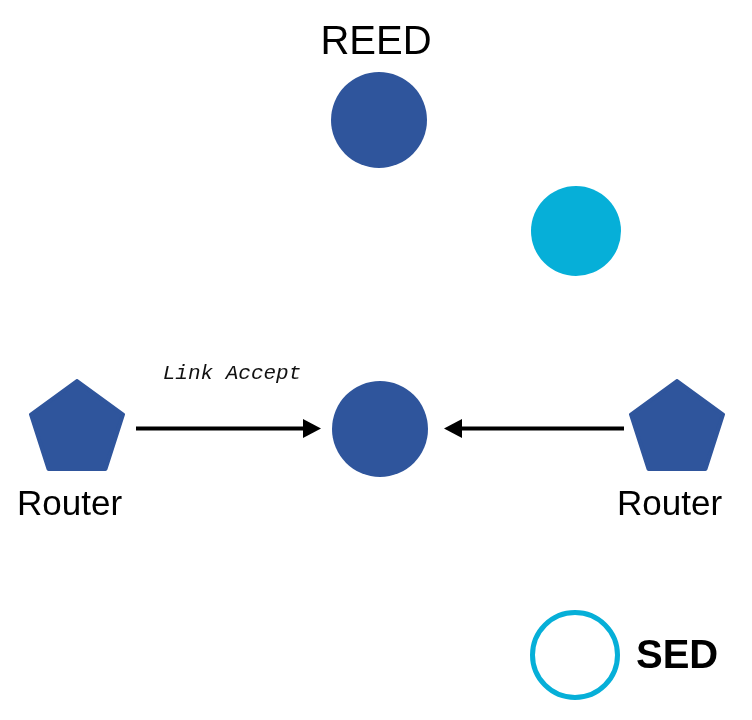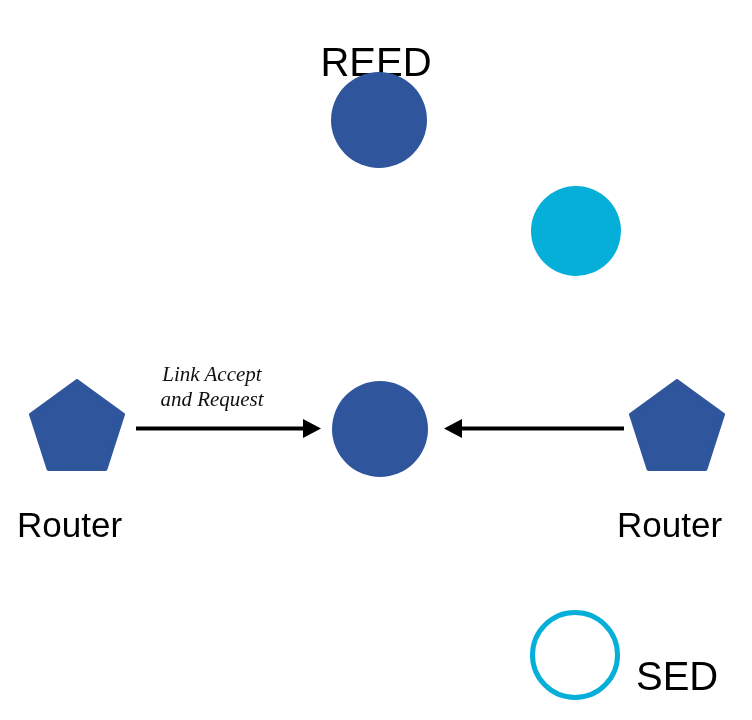--- a/index.html
+++ b/index.html
@@ -25,60 +25,60 @@
   .node-pentagon {
     position: absolute;
   }
   .node-label {
     position: absolute;
     color: #000000;
     font-family: "Liberation Sans", sans-serif;
     font-weight: 400;
     white-space: nowrap;
     line-height: 1;
-    margin-top: 22px;
   }
   .label-reed {
     left: 0;
     top: 20px;
     width: 752px;
     text-align: center;
     font-size: 40px;
   }
   .label-med {
     left: 636px;
     top: 210px;
     font-size: 40px;
   }
   .label-sed {
     left: 636px;
     top: 634px;
     font-size: 40px;
+    font-weight: bold;
   }
   .label-router-left {
     left: 17px;
     top: 485px;
     font-size: 35px;
   }
   .label-router-right {
     left: 617px;
     top: 485px;
     font-size: 35px;
   }
   .edge-label {
     position: absolute;
-    left: 120px;
+    left: 140px;
     top: 362px;
     width: 184px;
     text-align: center;
     font-style: italic;
     font-size: 21px;
     line-height: 1.18;
     color: #111111;
-    font-family: Liberation Serif, serif;
+    font-family: Liberation Mono, monospace;
   }
   .arrow-svg {
     position: absolute;
     left: 0;
     top: 0;
   }
 </style>
 </head>
 <body>
 
@@ -94,21 +94,20 @@
   <div class="node-pentagon" style="left:29px; top:379px; width:96px; height:92px;">
     <svg width="96" height="92" viewBox="0 0 96 92" xmlns="http://www.w3.org/2000/svg">
       <polygon points="48,2 94,35.5 76.5,90 19.5,90 2,35.5" fill="#2f559c" stroke="#2f559c" stroke-width="4" stroke-linejoin="round"></polygon>
     </svg>
   </div>
 
   <div class="node-label label-router-left">Router</div>
 
   <div class="edge-label">
     <div>Link Accept</div>
-    <div>and Request</div>
   </div>
 
   <svg class="arrow-svg" width="752" height="720" viewBox="0 0 752 720" xmlns="http://www.w3.org/2000/svg" style="pointer-events:none;">
     <line x1="136" y1="428.5" x2="303" y2="428.5" stroke="#000000" stroke-width="4"></line>
     <polygon points="303,419 321,428.5 303,438" fill="#000000"></polygon>
   </svg>
 
   <div class="node-circle" style="left:332px; top:381px; width:96px; height:96px; background:#2f559c;"></div>
 
   <svg class="arrow-svg" width="752" height="720" viewBox="0 0 752 720" xmlns="http://www.w3.org/2000/svg" style="pointer-events:none;">

